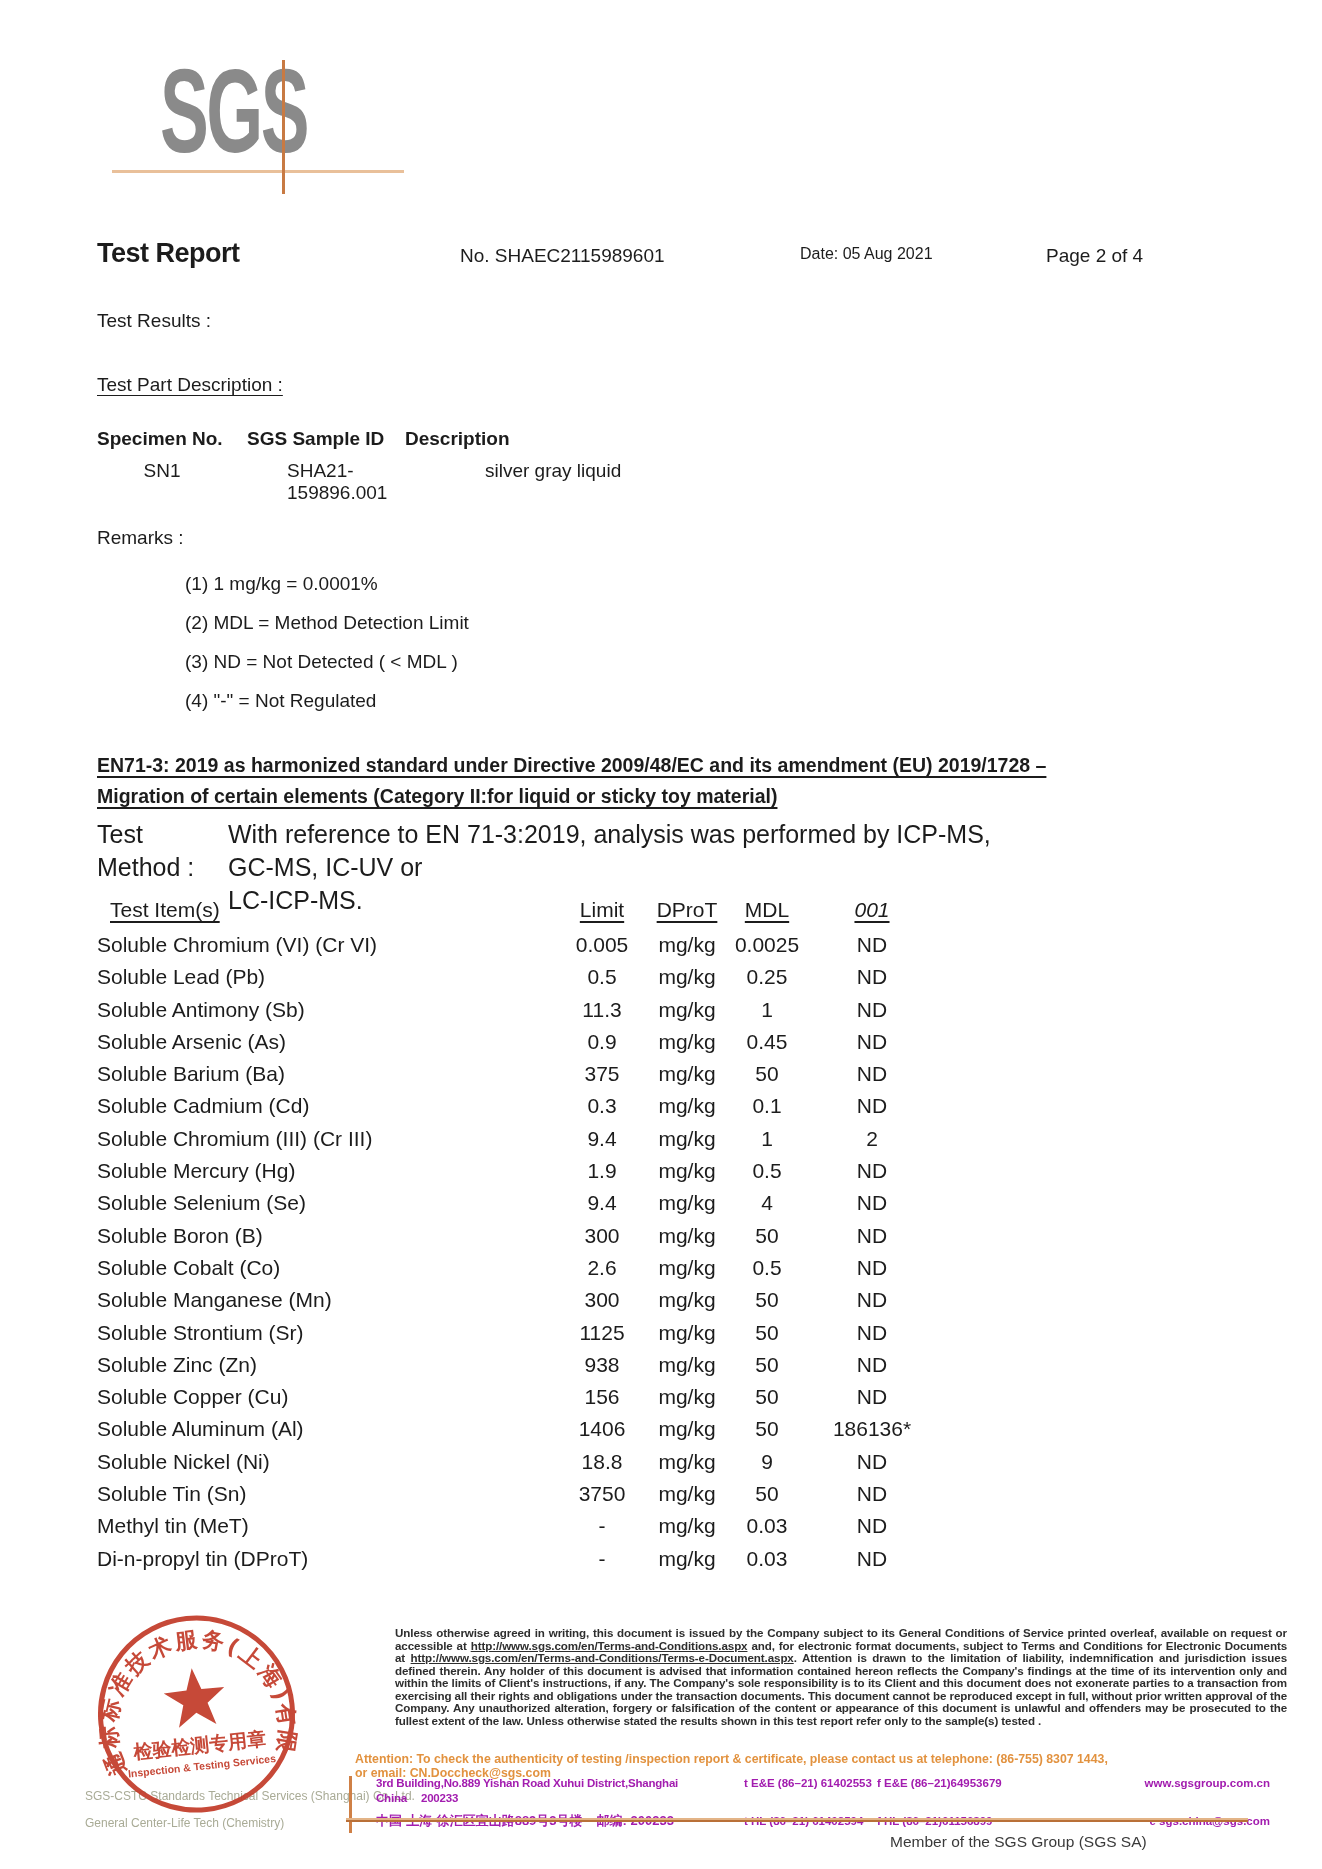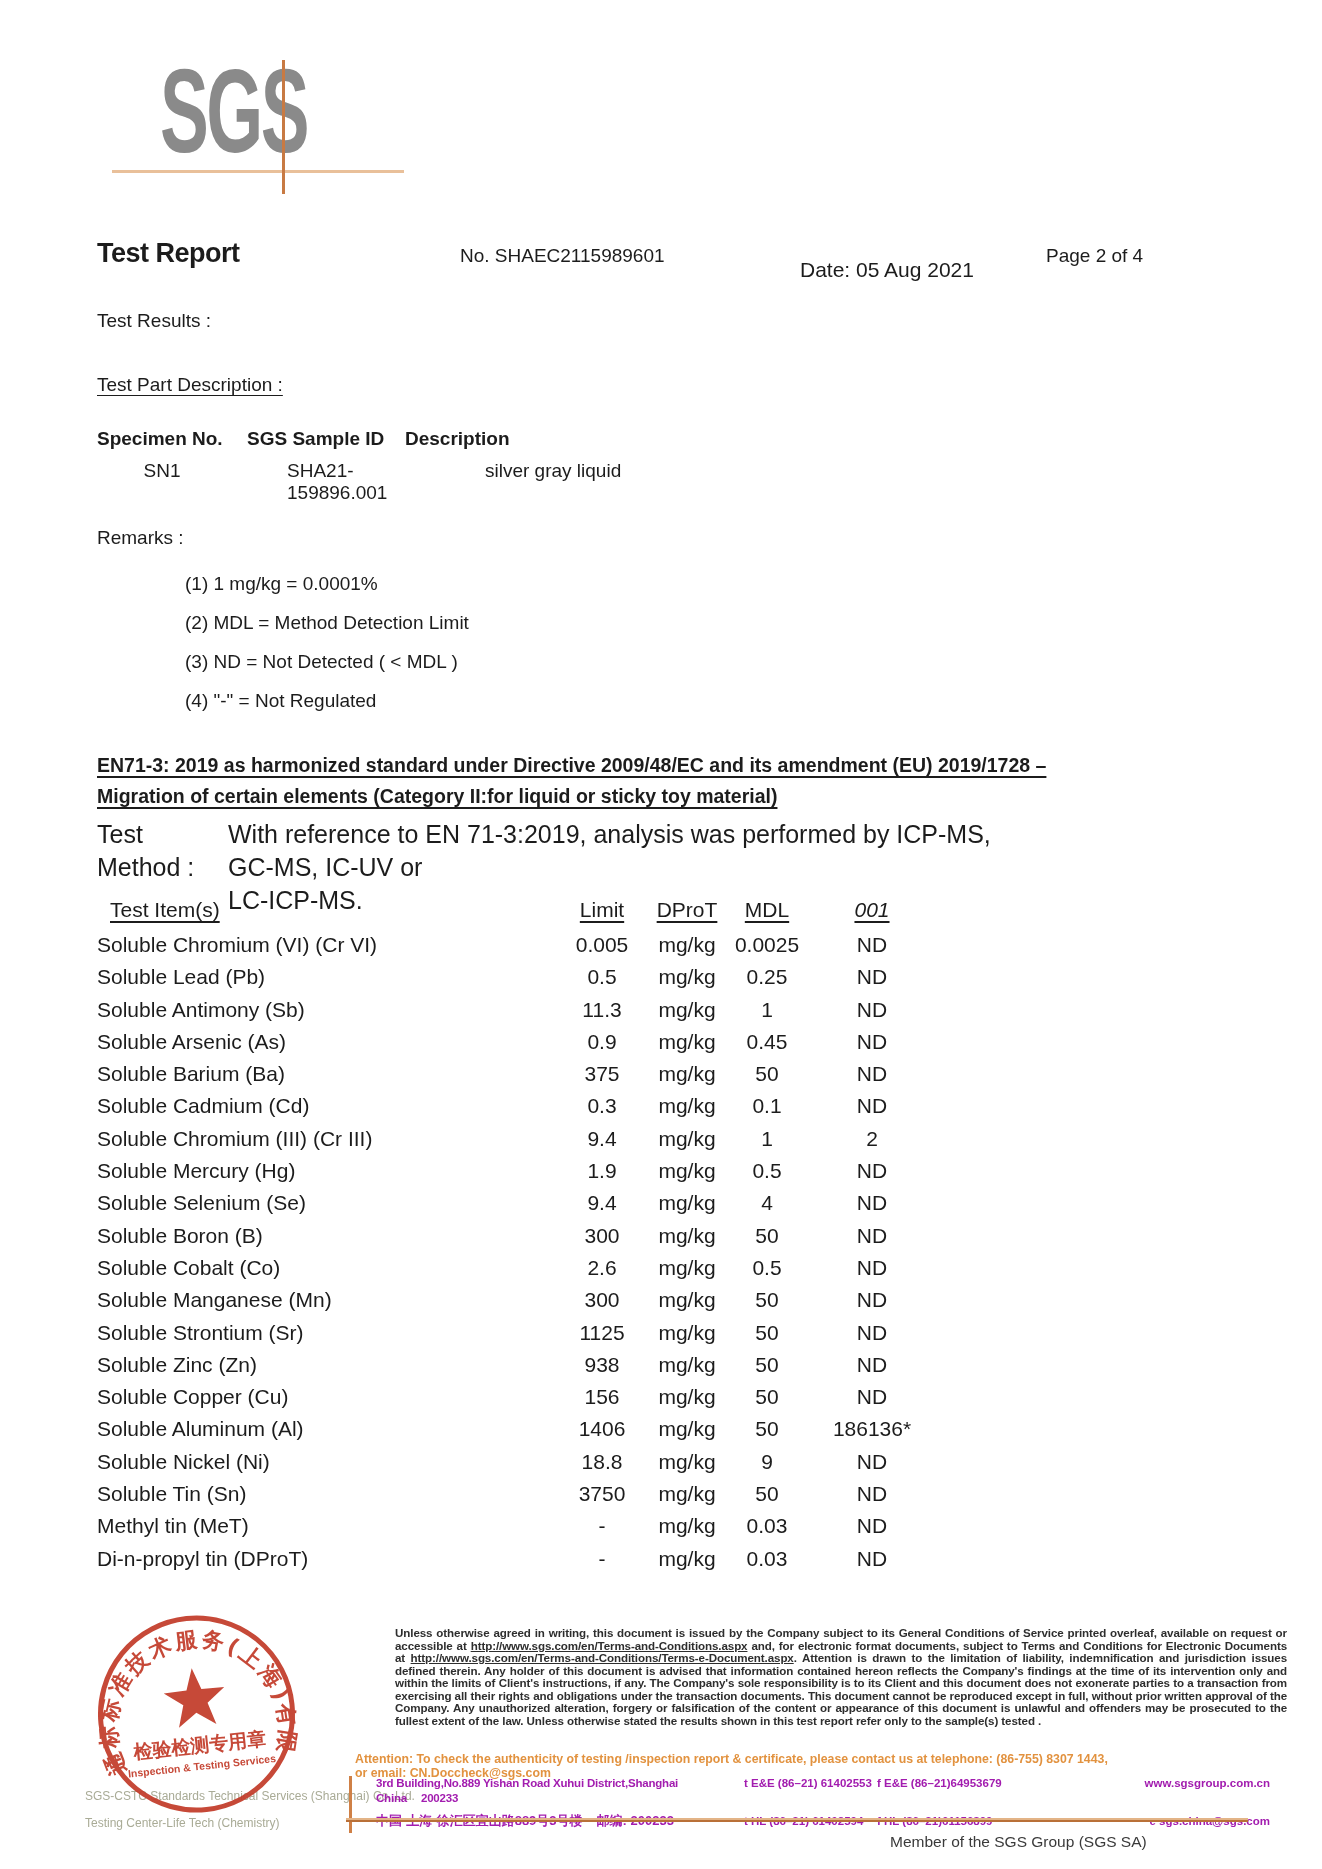--- a/index.html
+++ b/index.html
@@ -13,21 +13,21 @@
   .logo-text{
     left:160px;top:52px;font-size:118px;font-weight:bold;color:#8a8a8a;
     line-height:1;transform:scaleX(0.62);transform-origin:left top;letter-spacing:-4px;
   }
   .logo-hline{left:112px;top:170px;width:292px;height:3px;background:#e9c09a;}
   .logo-vline{left:282px;top:60px;width:3px;height:134px;background:#c87a43;}
 
   
   .doc-title{left:97px;top:238px;font-size:27px;font-weight:bold;letter-spacing:-0.5px;}
   .hdr-no{left:460px;top:245px;font-size:19px;}
-  .hdr-date{left:800px;top:258px;font-size:21px;}
+  .hdr-date{left:800px;top:245px;font-size:16px;}
   .hdr-page{left:1046px;top:245px;font-size:19px;}
 
   .body-text{font-size:19px;}
   .sec-test-results{left:97px;top:310px;}
   .sec-tpd{left:97px;top:374px;text-decoration:underline;text-underline-offset:4px;}
 
   
   .spec{left:97px;top:428px;width:700px;font-size:19px;}
   .spec-row{display:flex;}
   .spec-row + .spec-row{margin-top:10px;gap:40px;}
@@ -291,21 +291,21 @@
           <div class="rc-limit">-</div>
           <div class="rc-unit">mg/kg</div>
           <div class="rc-mdl">0.03</div>
           <div class="rc-result">ND</div>
         </div>
       </div>
   </div>
 
   <div class="abs gray-co">
     <div>SGS-CSTC Standards Technical Services (Shanghai) Co.,Ltd.</div>
-    <div>Testing Center-Life Tech (Chemistry)</div>
+    <div>General Center-Life Tech (Chemistry)</div>
   </div>
 
   <svg class="abs stamp" viewBox="0 0 214 214" transform="rotate(-6)">
     <circle cx="107" cy="102" r="96" fill="none" stroke="#c23a28" stroke-width="5"></circle>
     <defs>
       <path id="arcpath" d="M 36,158 A 82,82 0 1 1 178,158" fill="none"></path>
     </defs>
     <text font-size="22" font-weight="bold" fill="#c23a28" font-family="&quot;DejaVu Sans&quot;,sans-serif" letter-spacing="3">
       <textPath href="#arcpath" startOffset="8">通标标准技术服务(上海)有限公司</textPath>
     </text>

